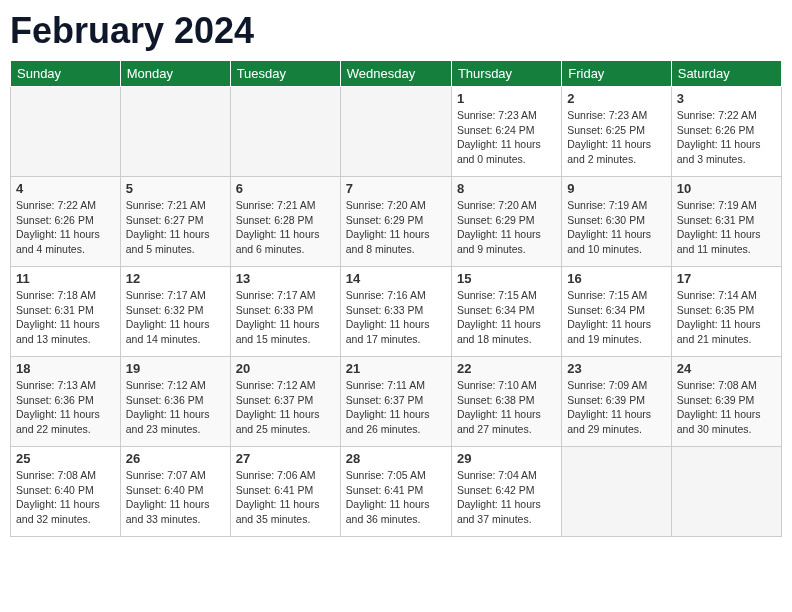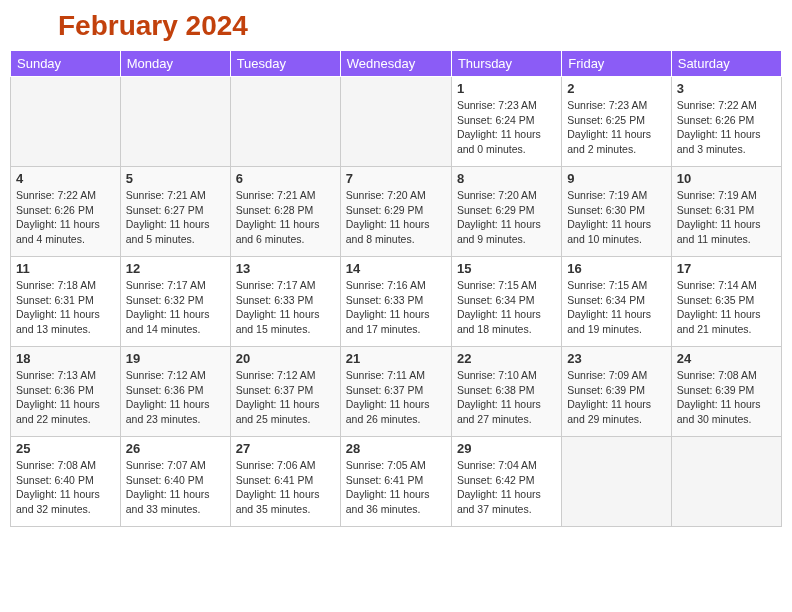--- a/index.html
+++ b/index.html
@@ -18,36 +18,35 @@
     }
     .logo {
       display: flex;
       flex-direction: column;
       align-items: flex-start;
     }
     .title-block {
       text-align: right;
     }
     .month-year {
-      font-size: 28px;
+      font-size: 36px;
       font-weight: bold;
-      color: #c2410c;
-      margin-left: 48px;
+      color: #0f172a;
     }
     .location {
       font-size: 16px;
       color: #555;
     }
     .calendar {
       width: 100%;
       border-collapse: collapse;
       font-size: 11px;
     }
     .calendar th {
-      background: #8b5cf6;
+      background: #15803d;
       color: #fff;
       text-align: left;
       padding: 5px 6px;
       font-size: 13px;
       font-weight: normal;
       border: 1px solid #fff;
     }
     .calendar td {
       border: 1px solid #ccc;
       vertical-align: top;

